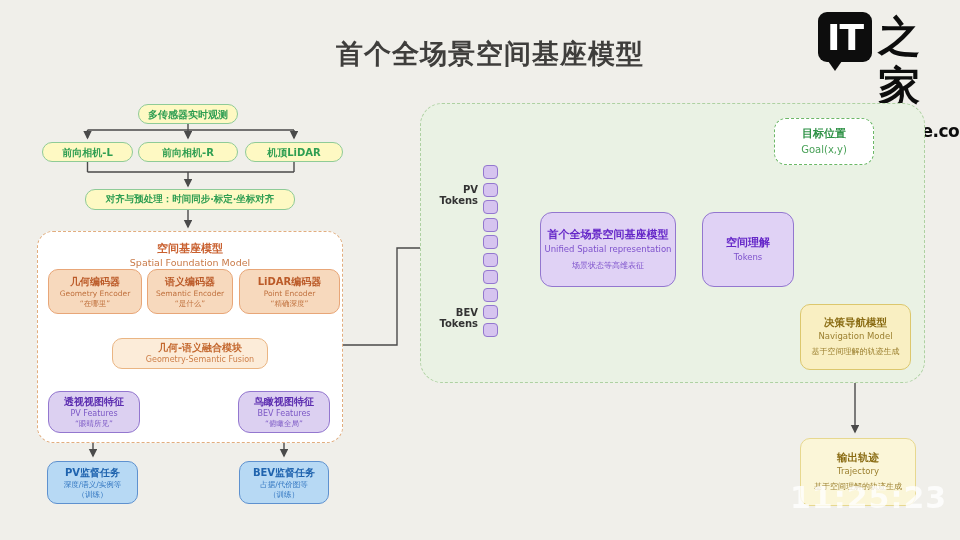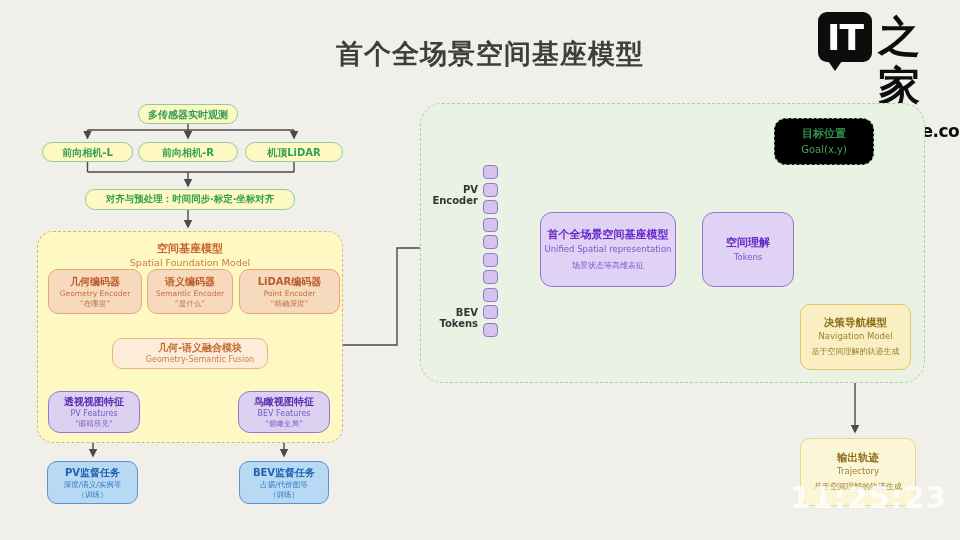--- a/index.html
+++ b/index.html
@@ -4,21 +4,21 @@
 <style>
   html,body{margin:0;padding:0;}
   body{width:960px;height:540px;background:#f0efea;font-family:"DejaVu Sans","Liberation Sans",sans-serif;overflow:hidden;}
   #canvas{position:relative;width:960px;height:540px;}
   svg.wires{position:absolute;left:0;top:0;width:960px;height:540px;pointer-events:none;}
   .box{position:absolute;box-sizing:border-box;display:flex;flex-direction:column;align-items:center;justify-content:center;text-align:center;line-height:1.3;}
   
   .gbox{background:#fef9c3;border:1.5px solid #8fcb97;border-radius:10px;color:#2f9e52;}
   .gbox .t{font-weight:bold;font-size:10px;}
   
-  .ocontainer{background:#fef9c3;border:1.5px dashed #e2ad7e;border-radius:16px;}
+  .ocontainer{background:#ffffff;border:1.5px dashed #e2ad7e;border-radius:16px;}
   .ocont-title{position:absolute;left:0;right:0;top:10px;text-align:center;}
   .ocont-title .t{font-size:11px;font-weight:bold;color:#c9602f;display:block;}
   .ocont-title .s{font-size:9.5px;color:#c97b4a;display:block;margin-top:1px;}
   .obox{background:#f7d9bd;border:1.5px solid #e8a678;border-radius:10px;color:#c0713e;}
   .obox .t{font-weight:bold;font-size:10px;color:#bb5a28;}
   .obox .s{font-size:7.5px;margin-top:1px;}
   .obox .q{font-size:7.5px;}
   .fbox{background:#fcecd9;border:1.5px solid #eab583;border-radius:10px;color:#cd7f49;padding-left:20px;}
   .fbox .t{font-weight:bold;font-size:10px;color:#c4682f;}
   .fbox .s{font-size:8px;margin-top:1px;}
@@ -31,21 +31,21 @@
   .pbig .t{font-weight:bold;font-size:11px;color:#6527c8;}
   .pbig .s{font-size:8.5px;margin-top:2px;}
   .pbig .q{font-size:8px;margin-top:6px;}
   
   .bbox{background:#b7d9f4;border:1.5px solid #5e91cf;border-radius:10px;color:#2f74c0;}
   .bbox .t{font-weight:bold;font-size:10px;color:#1f63ae;}
   .bbox .s{font-size:7.5px;margin-top:1px;}
   .bbox .q{font-size:7.5px;}
   
   .gpanel{background:#eaf2e4;border:1.5px dashed #aed1a2;border-radius:22px;}
-  .goal{background:#000000;border:1.5px dashed #6cb867;border-radius:12px;color:#49a158;}
+  .goal{background:#ffffff;border:1.5px dashed #6cb867;border-radius:12px;color:#49a158;}
   .goal .t{font-weight:bold;font-size:11px;color:#2f9247;}
   .goal .s{font-size:10px;margin-top:1px;}
   
   .ybox{background:#f9efc2;border:1.5px solid #dcc76d;border-radius:10px;color:#9c8030;}
   .ybox .t{font-weight:bold;font-size:10.5px;color:#8a6c14;}
   .ybox .s{font-size:8.5px;margin-top:1px;}
   .ybox .q{font-size:8px;margin-top:5px;}
   .y2box{background:#fbf6d8;border:1.5px solid #e7d88f;}
   
   .token{width:15px;height:14px;background:#d6c4ef;border:1.5px solid #9377cf;border-radius:4px;box-sizing:border-box;margin-bottom:3.5px;}
@@ -196,21 +196,21 @@
       <div class="token"></div>
       <div class="token"></div>
       <div class="token"></div>
       <div class="token"></div>
       <div class="token"></div>
       <div class="token"></div>
       <div class="token"></div>
       <div class="token"></div>
       <div class="token"></div>
     </div>
-  <div class="tok-label" style="left:428px;top:184px;width:50px;">PV Encoder</div>
+  <div class="tok-label" style="left:428px;top:184px;width:50px;">PV Tokens</div>
   <div class="tok-label" style="left:422px;top:307px;width:56px;">BEV Tokens</div>
 
   <div class="box pbig" style="left:540px;top:212px;width:136px;height:75px;">
     <span class="t">首个全场景空间基座模型</span>
     <span class="s">Unified Spatial representation</span>
     <span class="q">场景状态等高维表征</span>
   </div>
 
   <div class="box pbig" style="left:702px;top:212px;width:92px;height:75px;">
     <span class="t">空间理解</span>

